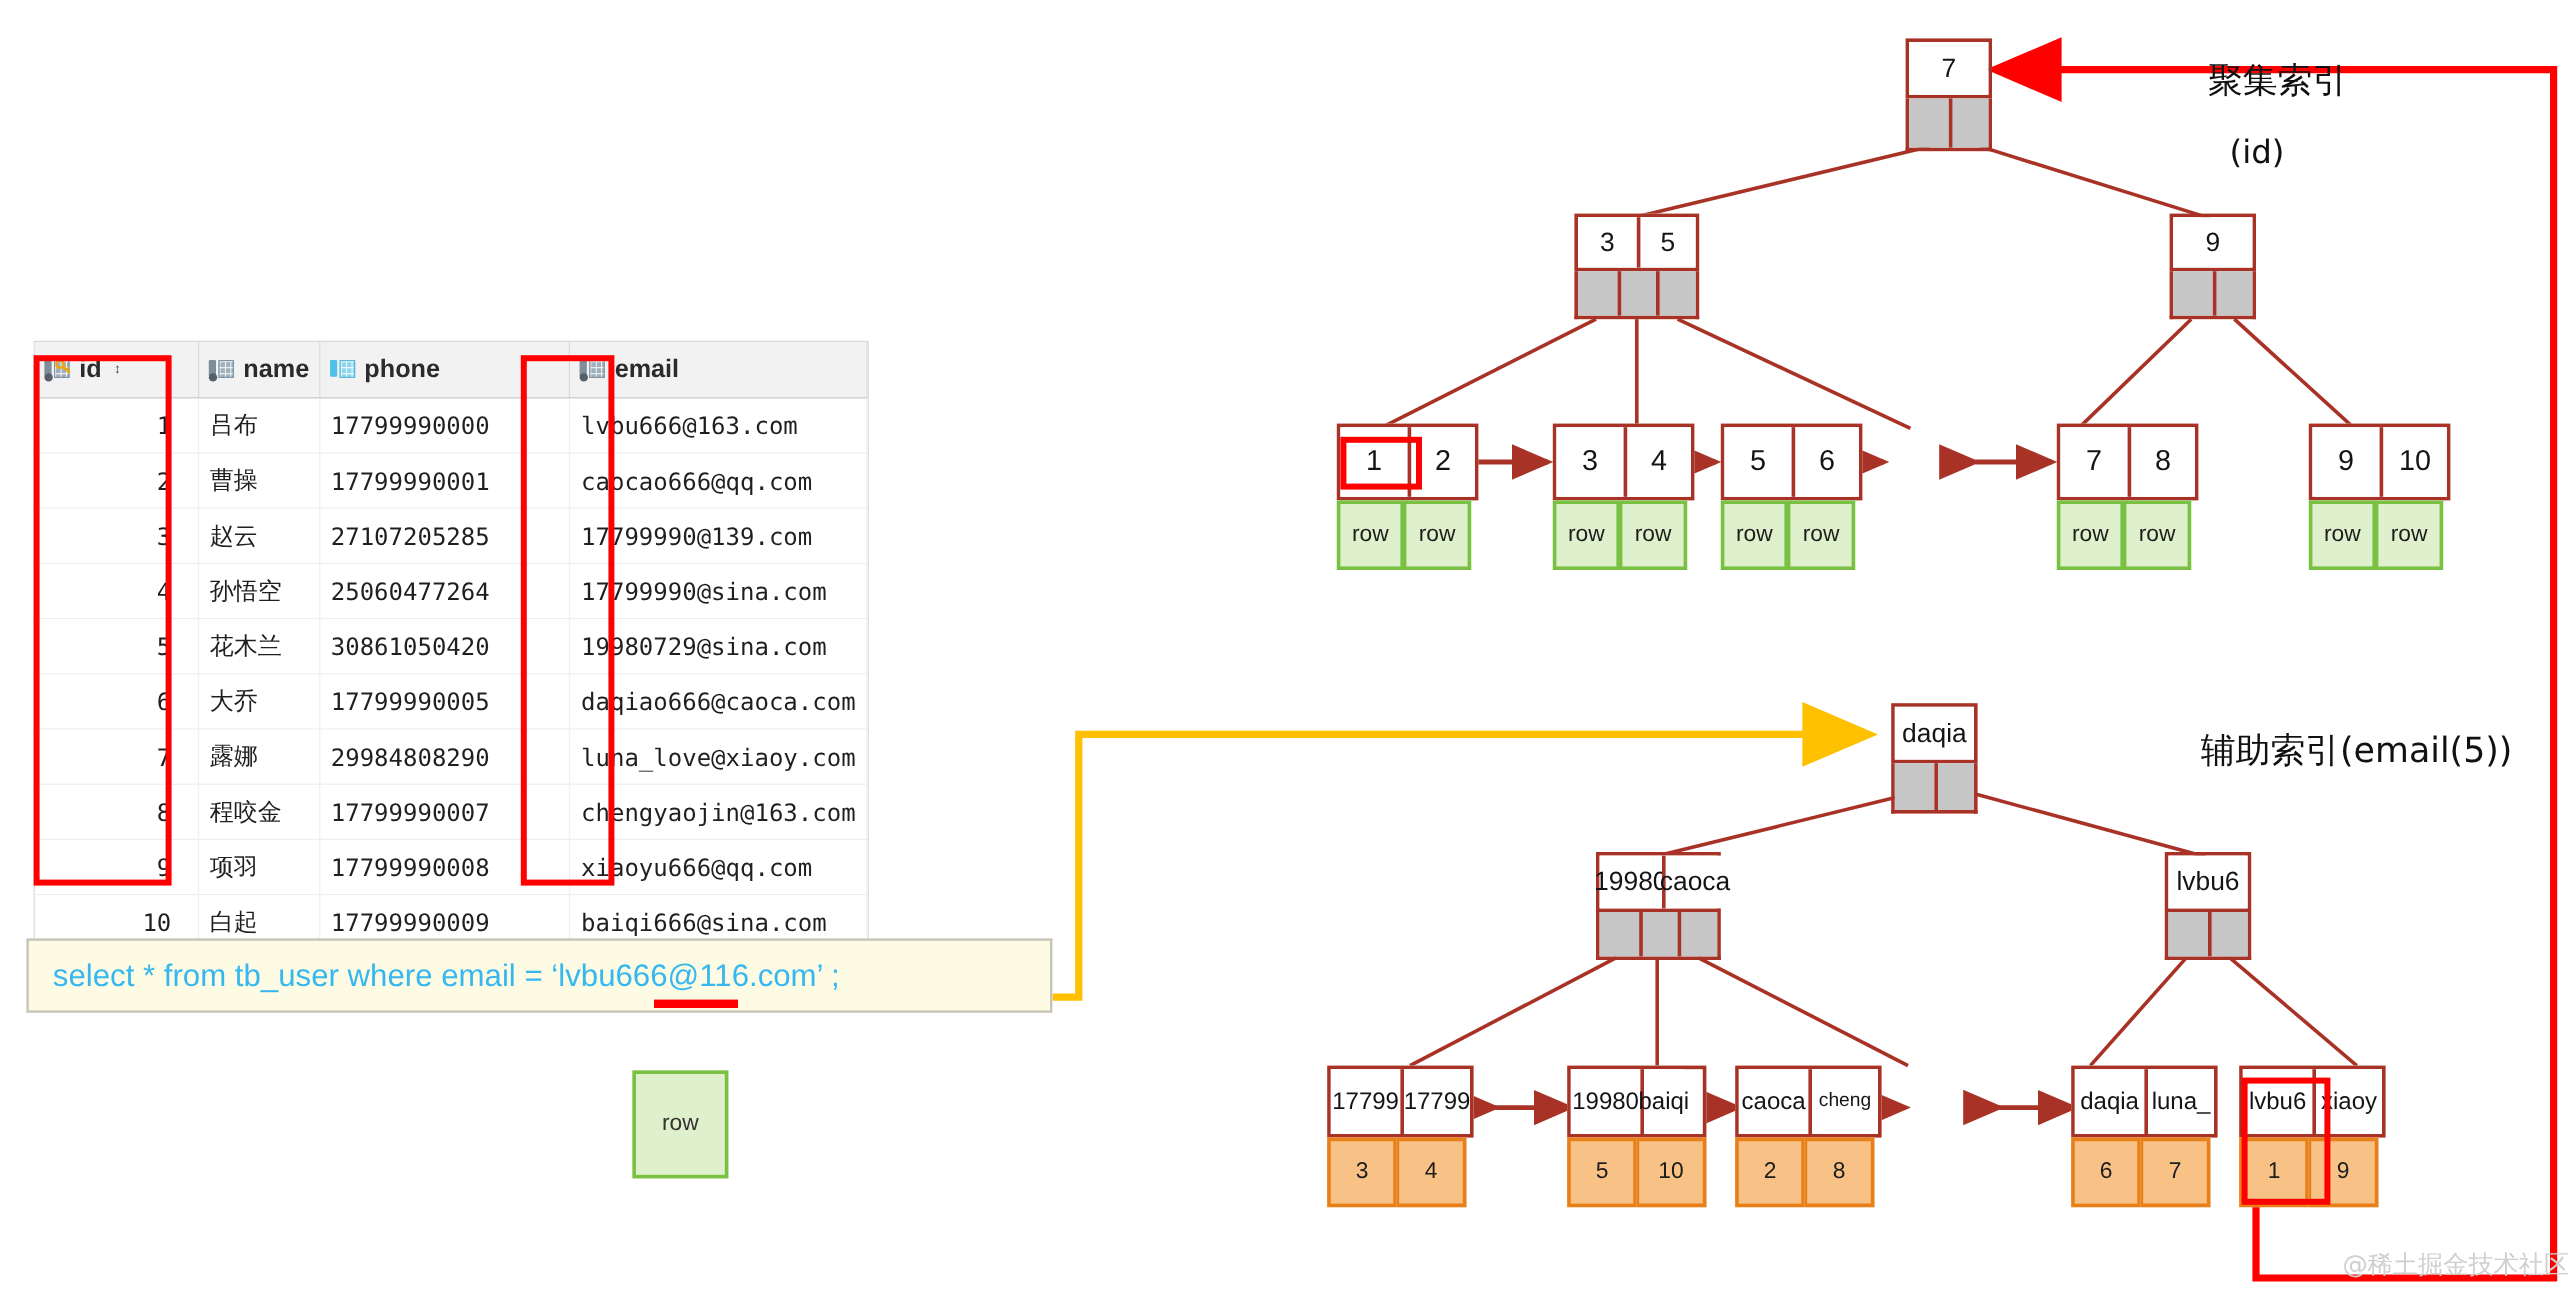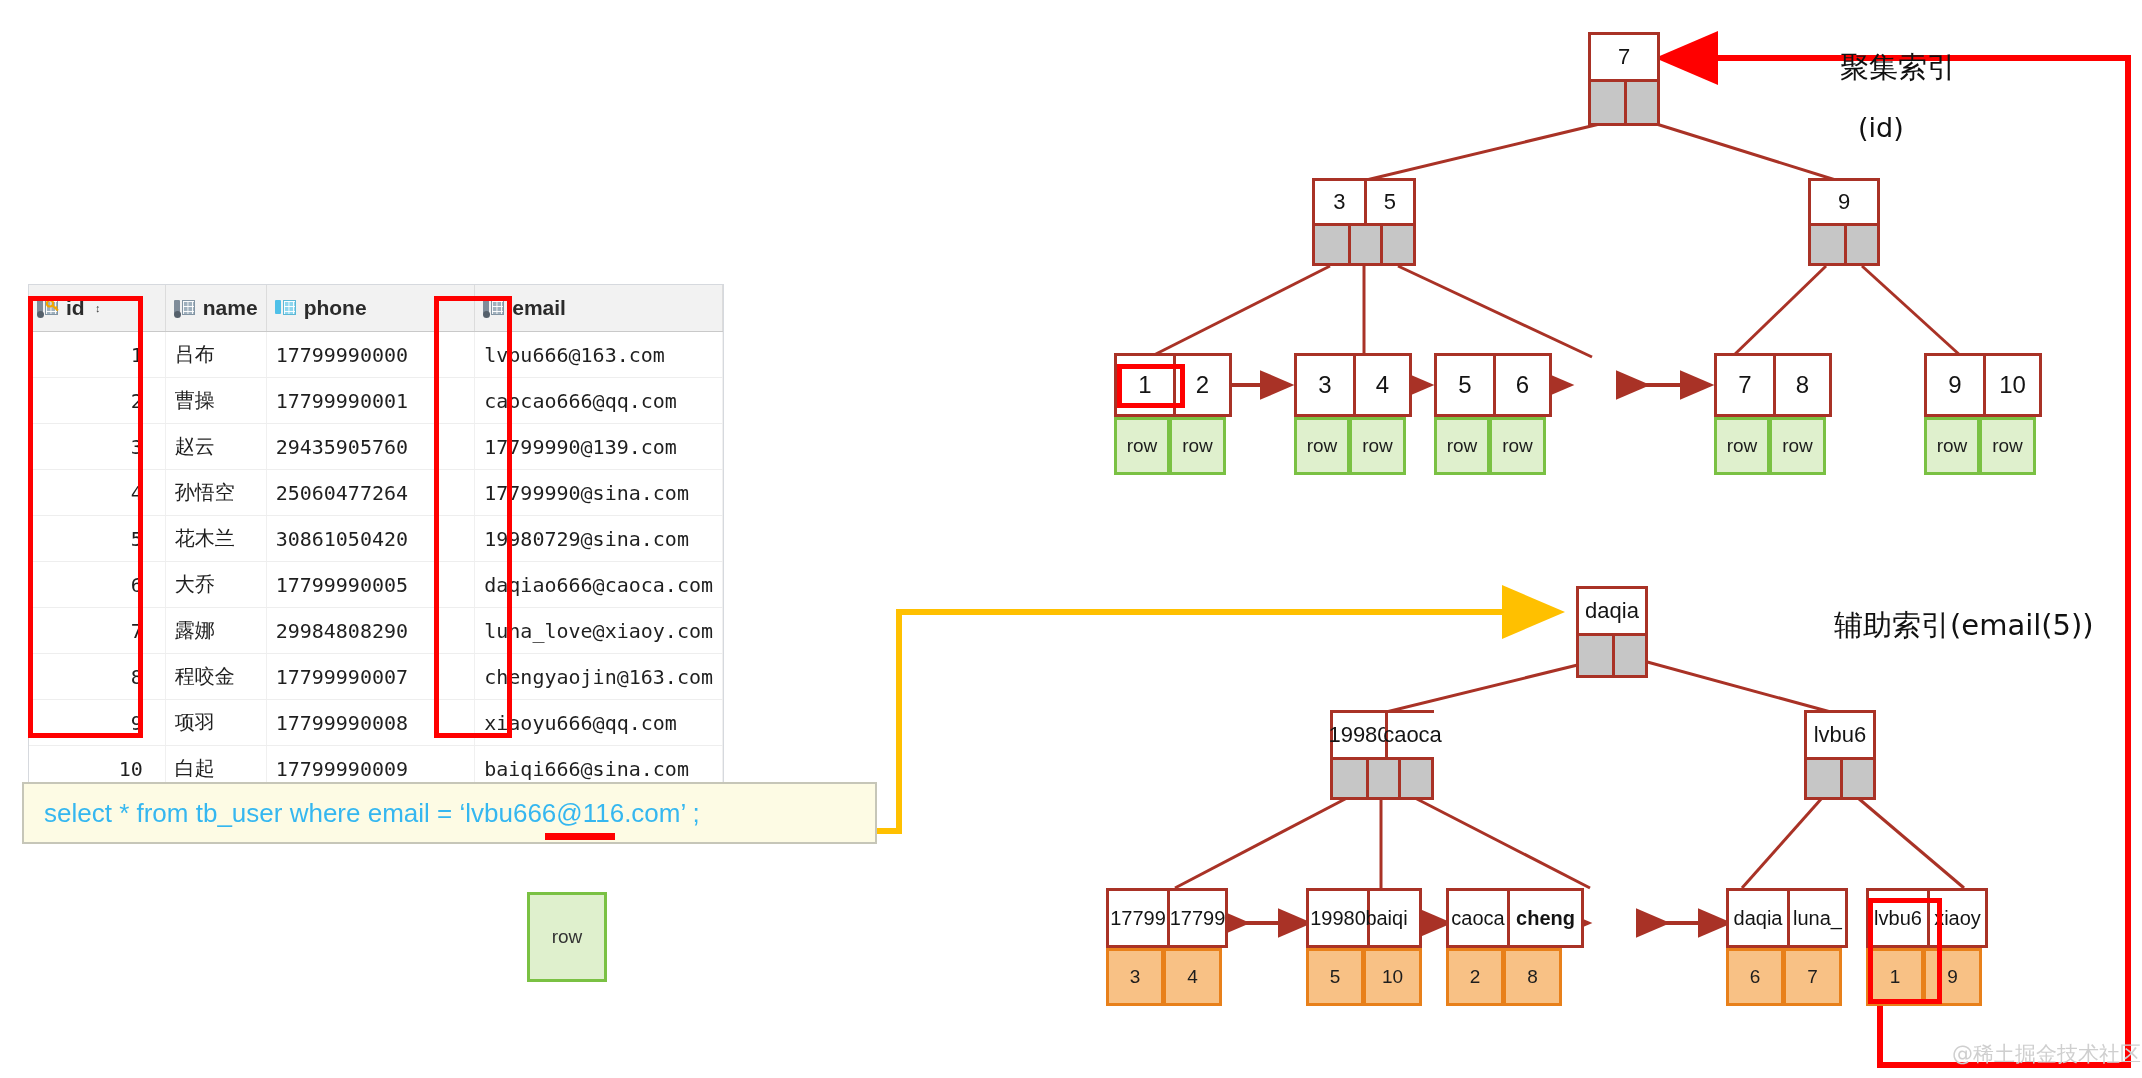--- a/index.html
+++ b/index.html
@@ -219,21 +219,21 @@
         </tr>
         <tr>
           <td class="c-id">2</td>
           <td class="c-name">曹操</td>
           <td class="c-phone">17799990001</td>
           <td class="c-email">caocao666@qq.com</td>
         </tr>
         <tr>
           <td class="c-id">3</td>
           <td class="c-name">赵云</td>
-          <td class="c-phone">29435905760</td>
+          <td class="c-phone">27107205285</td>
           <td class="c-email">17799990@139.com</td>
         </tr>
         <tr>
           <td class="c-id">4</td>
           <td class="c-name">孙悟空</td>
           <td class="c-phone">25060477264</td>
           <td class="c-email">17799990@sina.com</td>
         </tr>
         <tr>
           <td class="c-id">5</td>
@@ -423,21 +423,21 @@
       <div class="keycell leaf-lbl" style="width: 36px; font-size: 20px;">baiqi</div>
     </div>
     <div class="datarow orange" style="height: 58px;">
       <div class="datacell" style="width: 58px;">5</div>
       <div class="datacell" style="width: 58px;">10</div>
     </div>
   </div>
 <div class="abs si-leaf" id="si-leaf-2" style="left:1446px;top:888px;">
     <div class="keyrow" style="height: 60px;">
       <div class="keycell leaf-lbl" style="width: 58px; font-size: 20px;">caoca</div>
-      <div class="keycell leaf-lbl" style="width: 74px; font-size: 20px; font-weight: bold;">cheng</div>
+      <div class="keycell leaf-lbl" style="width: 58px; font-size: 16px;">cheng</div>
     </div>
     <div class="datarow orange" style="height: 58px;">
       <div class="datacell" style="width: 58px;">2</div>
       <div class="datacell" style="width: 58px;">8</div>
     </div>
   </div>
 <div class="abs si-leaf" id="si-leaf-3" style="left:1726px;top:888px;">
     <div class="keyrow" style="height: 60px;">
       <div class="keycell leaf-lbl" style="width: 58px; font-size: 20px;">daqia</div>
       <div class="keycell leaf-lbl" style="width: 58px; font-size: 20px;">luna_</div>

